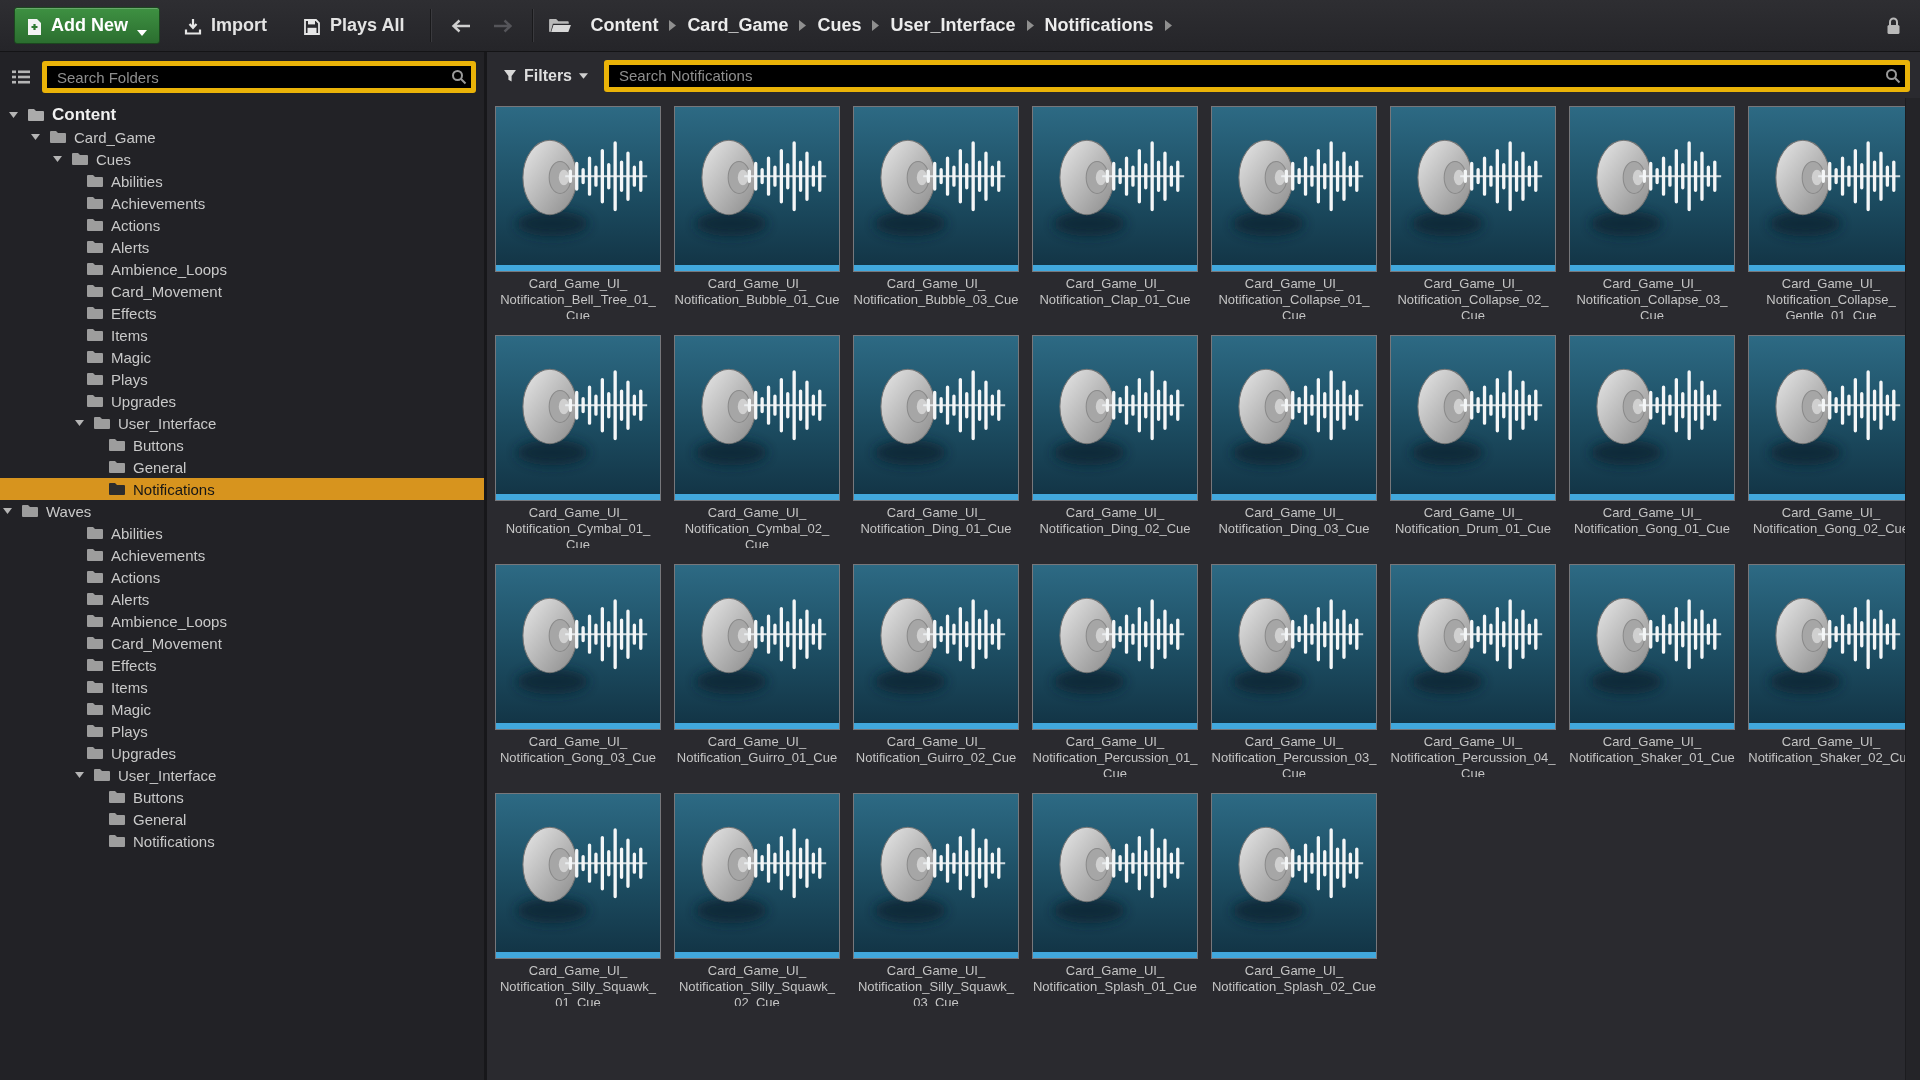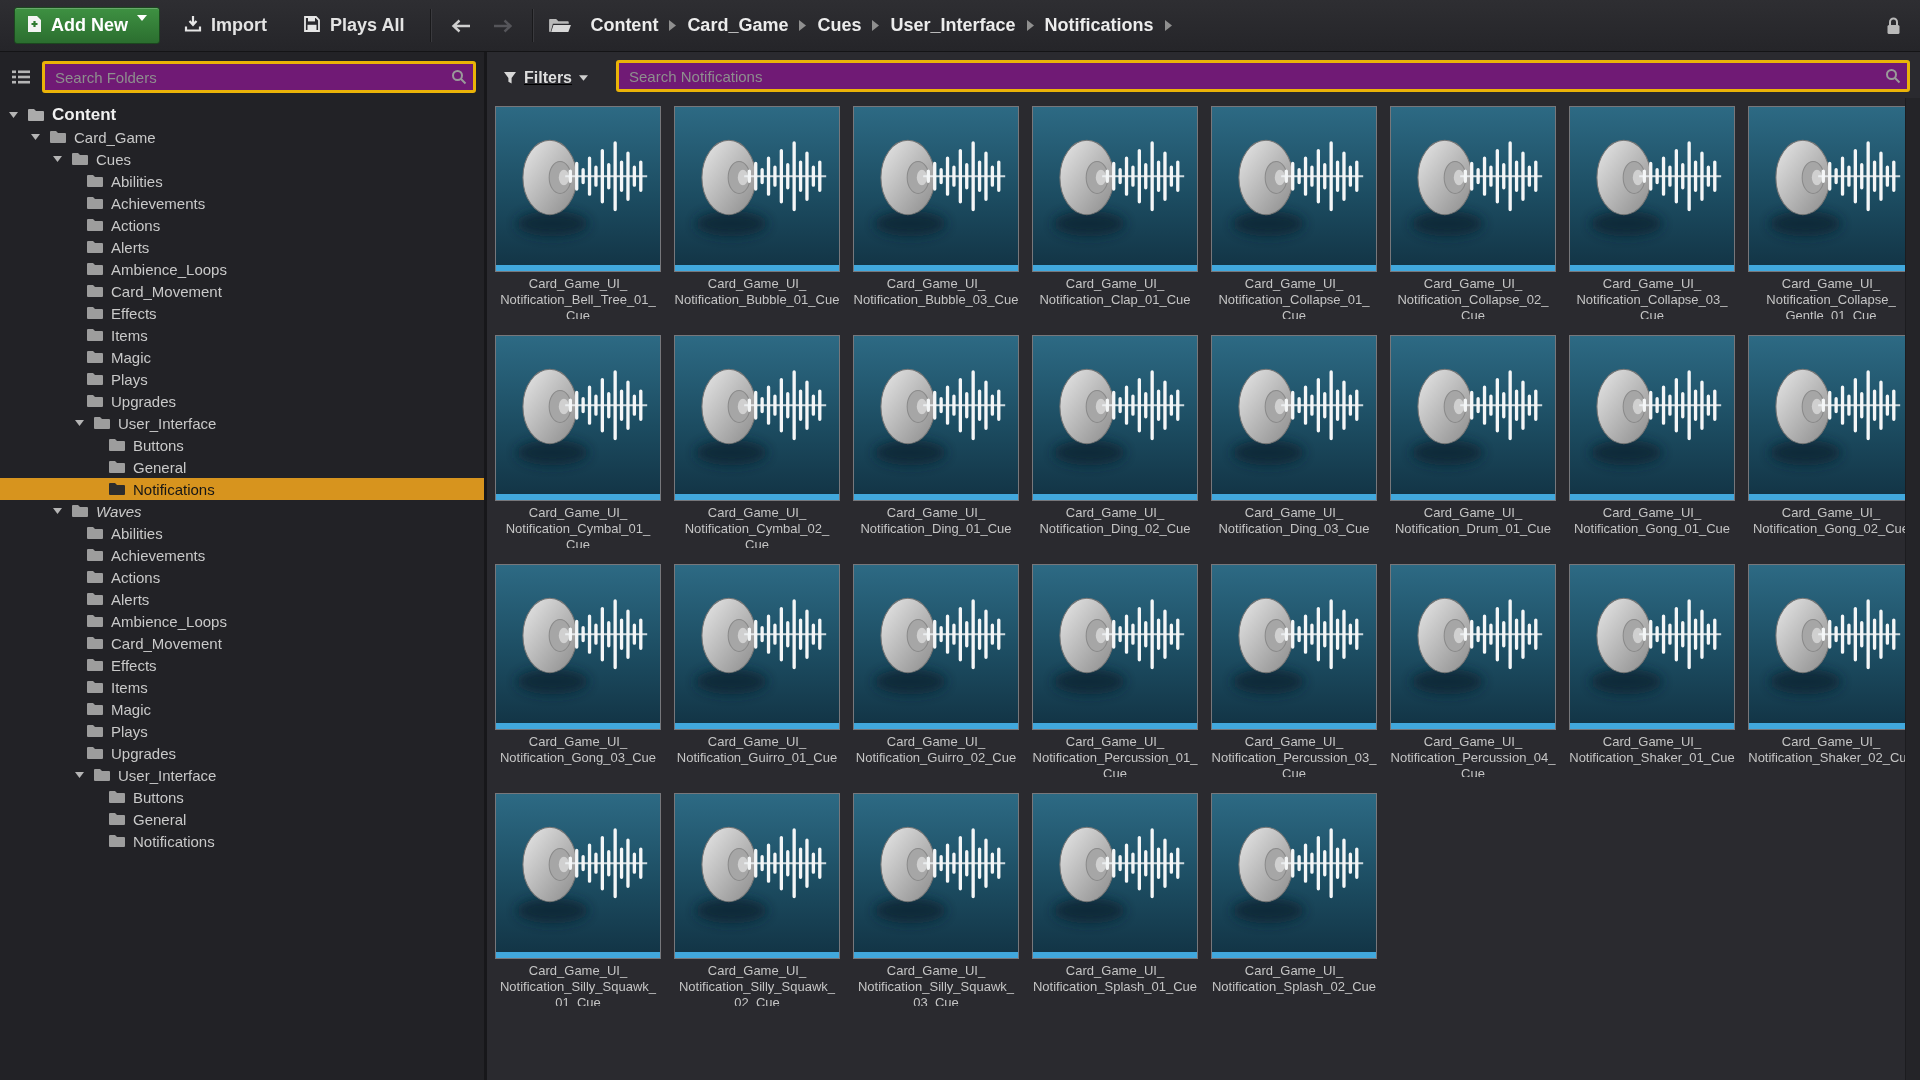--- a/index.html
+++ b/index.html
@@ -13,21 +13,21 @@
   }
 
   
   .toolbar {
     position: absolute; top: 0; left: 0; right: 0; height: 52px;
     background: linear-gradient(#2e2e32, #252529);
     border-bottom: 1px solid #141416;
     display: flex; align-items: center; padding: 0 14px; gap: 12px;
   }
   .tb-btn {
-    display: flex; align-items: flex-start; gap: 9px;
+    display: flex; align-items: flex-end; gap: 9px;
     color: #e4e4e4; font-size: 18px; font-weight: bold;
     padding: 7px 12px; border-radius: 3px; cursor: pointer; white-space: nowrap;
   }
   .addnew {
     background: linear-gradient(var(--add-new-green, #3e9142), #2b6e2f);
     border: 1px solid #1c471f; color: #fff;
     box-shadow: inset 0 1px 0 rgba(255,255,255,.22);
   }
   .tb-sep { width: 2px; align-self: stretch; margin: 9px 2px; background: #19191b; border-right: 1px solid #3a3a3e; }
   .nav-btn { padding: 6px 4px; cursor: pointer; display: flex; align-items: center; }
@@ -41,22 +41,22 @@
     background: #222226; display: flex; flex-direction: column;
   }
   .splitter {
     position: absolute; top: 52px; bottom: 0; left: 484px; width: 3px;
     background: #17171a; cursor: col-resize;
   }
   .sidebar-head { display: flex; align-items: center; gap: 8px; padding: 9px 8px 7px 8px; }
   .sources-toggle { cursor: pointer; display: flex; padding: 3px; }
   .search { position: relative; flex: 1; }
   .search input {
-    width: 100%; height: 32px; background: #701a75;
-    border: 3px solid #eab308; border-radius: 3px;
+    width: 100%; height: 32px; background: #000000;
+    border: 5px solid #eab308; border-radius: 3px;
     color: #c0c0c0; font-size: 15px; padding: 0 44px 0 10px;
     outline: none; font-family: inherit;
   }
   .search input::placeholder { color: #8e8e8e; }
   .mag { position: absolute; right: 9px; top: 50%; transform: translateY(-50%); display: flex; }
 
   .tree { flex: 1; overflow: hidden; padding-top: 4px; }
   .tree-row {
     display: flex; align-items: center; height: 22px;
     color: #c9c9c9; font-size: 15px; cursor: pointer; gap: 7px;
@@ -65,21 +65,21 @@
   .tree-row .arrow { width: 14px; display: flex; justify-content: center; color: #b5b5b5; flex: none; }
   .tree-row .arrow.hidden-arrow { visibility: hidden; width: 7px; }
   .f-icon { display: flex; color: #9d9d9d; flex: none; }
   .tree-row.root .f-icon { color: #ababab; }
   .t-label { white-space: nowrap; }
   .tree-row.selected { background: var(--selection-orange, #d7941e); color: #161616; }
   .tree-row.selected .f-icon, .tree-row.selected .arrow { color: #2c2c2c; }
 
   
   .main { position: absolute; top: 52px; left: 487px; right: 0; bottom: 0; background: #2a2a2f; }
-  .filter-row { display: flex; align-items: flex-end; gap: 22px; padding: 7px 10px 6px 10px; height: 46px; text-decoration: underline; }
+  .filter-row { display: flex; align-items: center; gap: 10px; padding: 7px 10px 6px 10px; height: 46px; }
   .filters-btn {
     display: flex; align-items: center; gap: 7px;
     color: #dedede; font-size: 16px; font-weight: bold;
     cursor: pointer; padding: 5px 6px; border-radius: 3px; white-space: nowrap;
   }
   .grid-wrap { position: absolute; top: 46px; left: 0; right: 15px; bottom: 0; overflow: hidden; padding: 8px 0 12px 8px; }
   .grid { display: grid; grid-template-columns: repeat(8, 166px); gap: 16px 13px; }
   .tile { width: 166px; cursor: pointer; }
   .thumb {
     width: 166px; height: 166px; position: relative;
@@ -477,21 +477,21 @@
             <path d="M0 0 H9 L4.5 6 Z" fill="currentColor"></path>
           </svg>
     </span>
     <span class="f-icon">
       <svg width="18" height="14" viewBox="0 0 18 14">
             <path d="M1 2 Q1 1 2 1 H7 L9 3 H16 Q17 3 17 4 V12 Q17 13 16 13 H2 Q1 13 1 12 Z" fill="currentColor"></path>
           </svg>
     </span>
     <span class="t-label">Notifications</span>
   </div>
-      <div class="tree-row" style="padding-left: 50px; font-style: italic;">
+      <div class="tree-row" style="">
     <span class="arrow">
       <svg width="9" height="6" viewBox="0 0 9 6">
             <path d="M0 0 H9 L4.5 6 Z" fill="currentColor"></path>
           </svg>
     </span>
     <span class="f-icon">
       <svg width="18" height="14" viewBox="0 0 18 14">
             <path d="M1 2 Q1 1 2 1 H7 L9 3 H16 Q17 3 17 4 V12 Q17 13 16 13 H2 Q1 13 1 12 Z" fill="currentColor"></path>
           </svg>
     </span>

